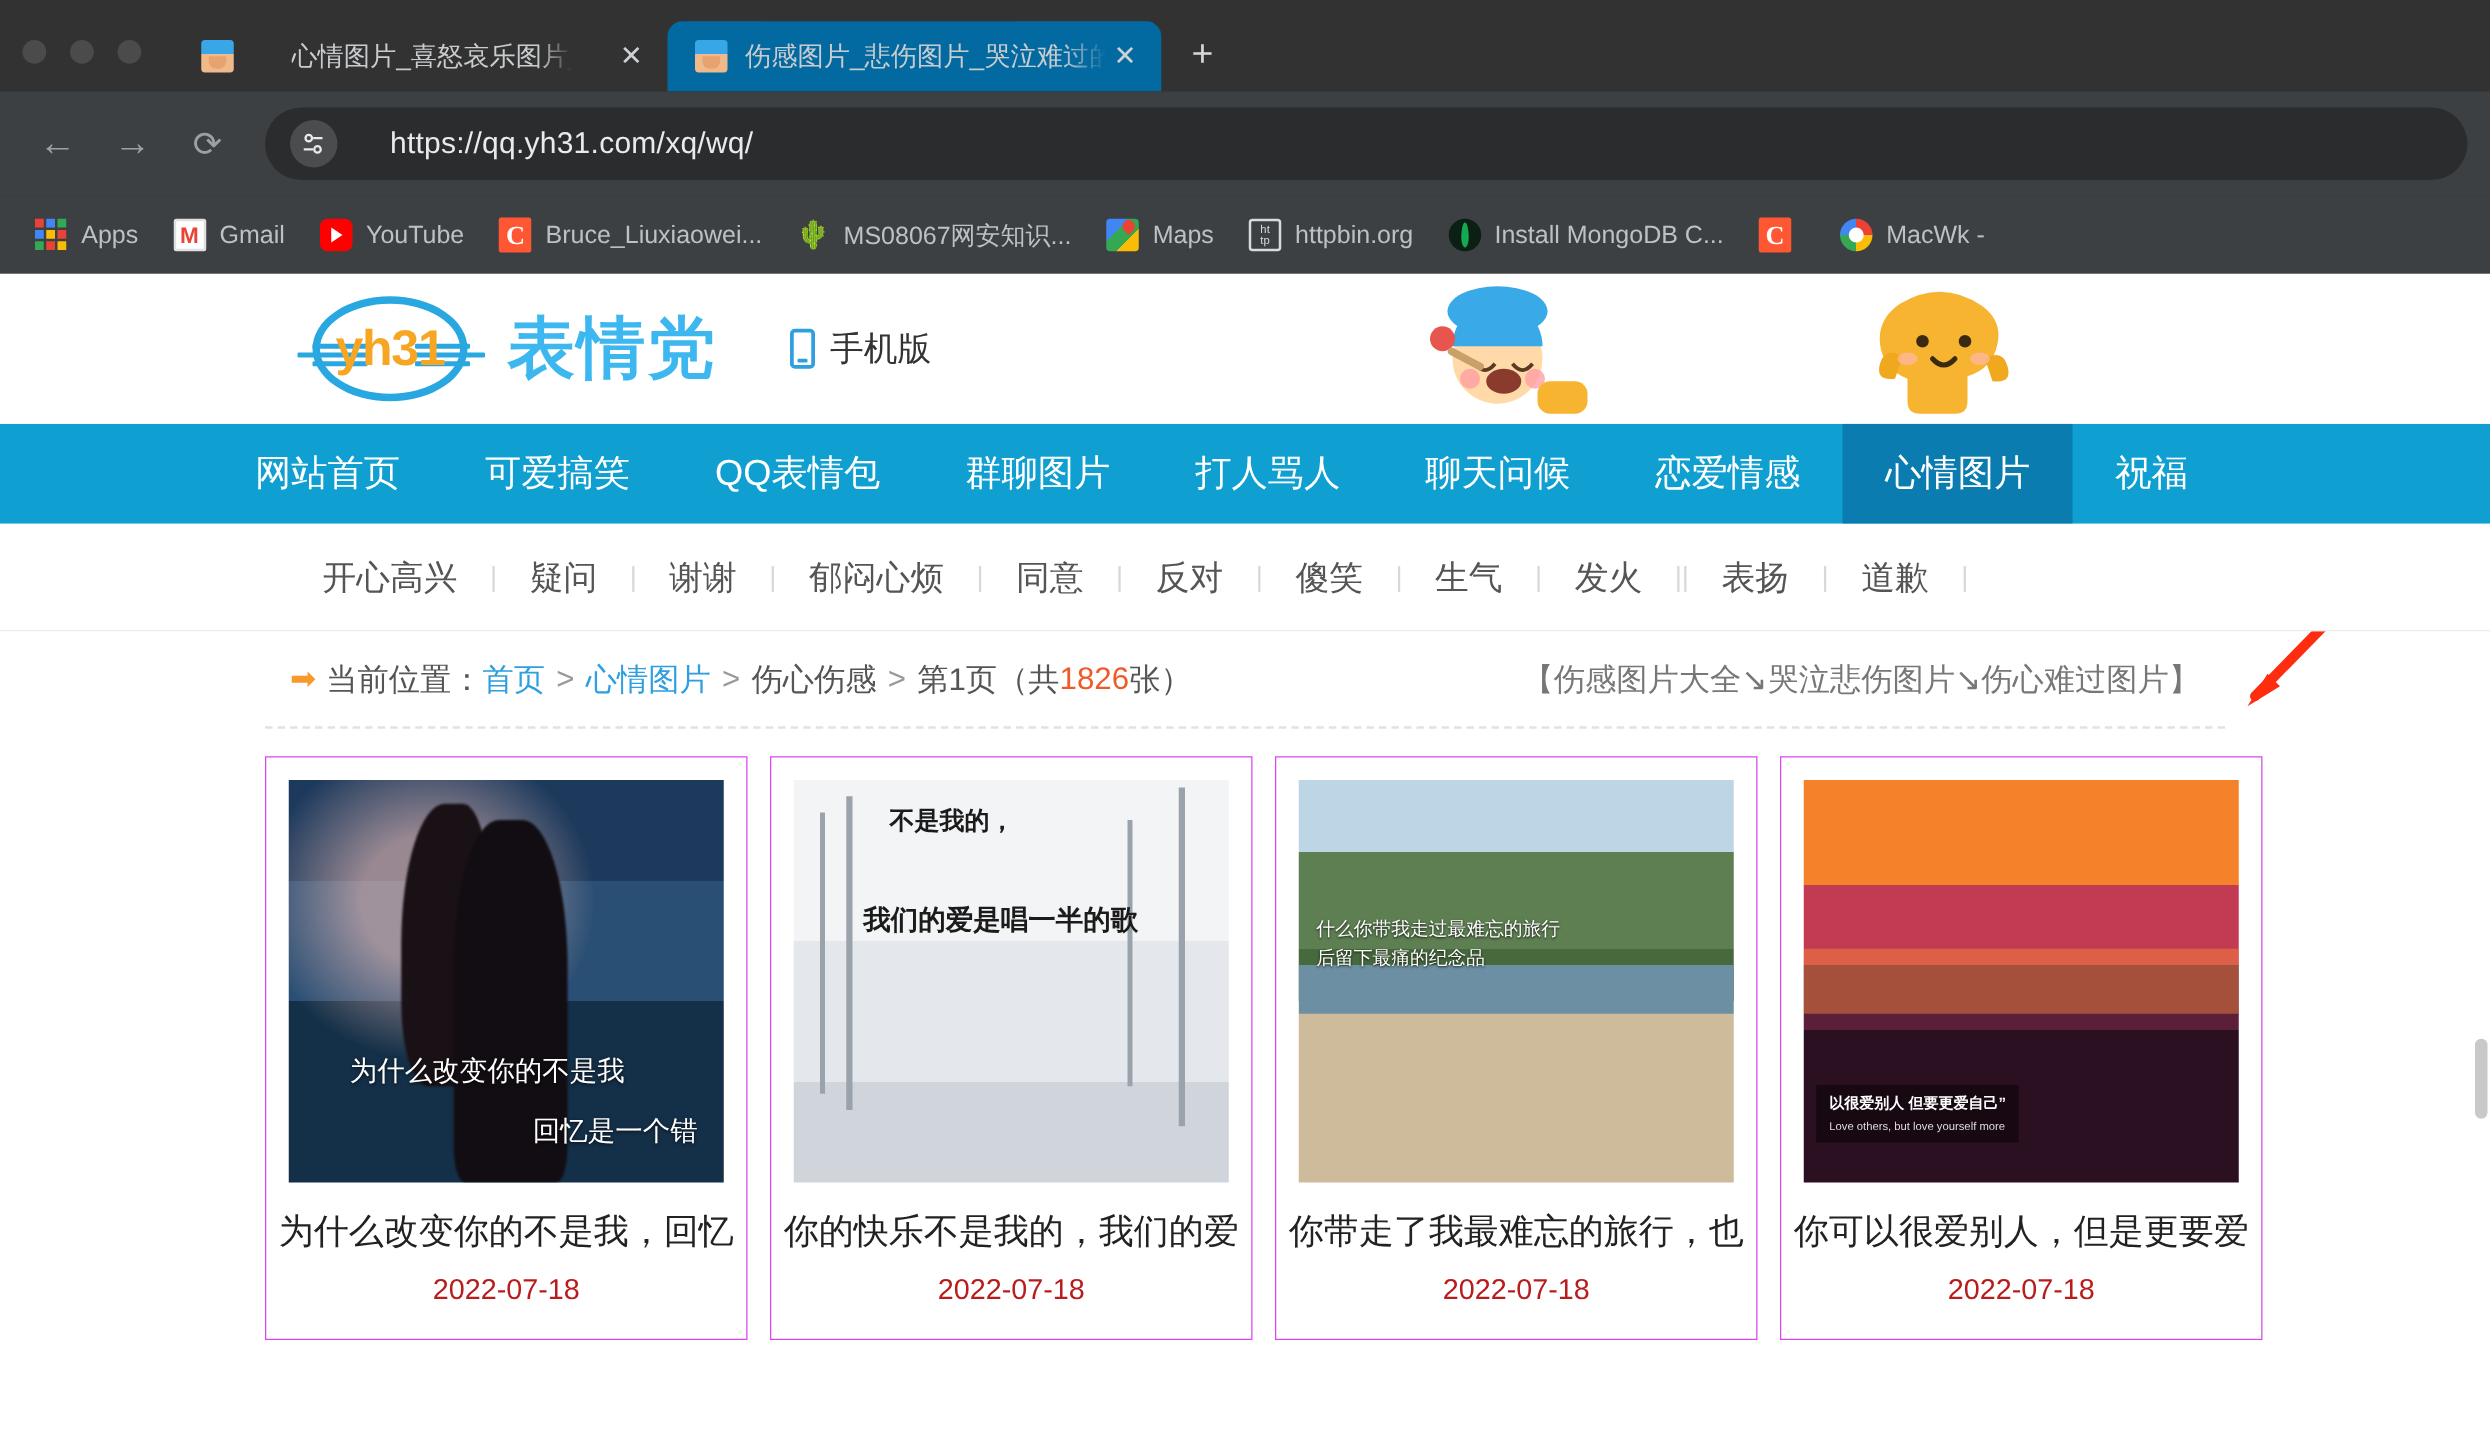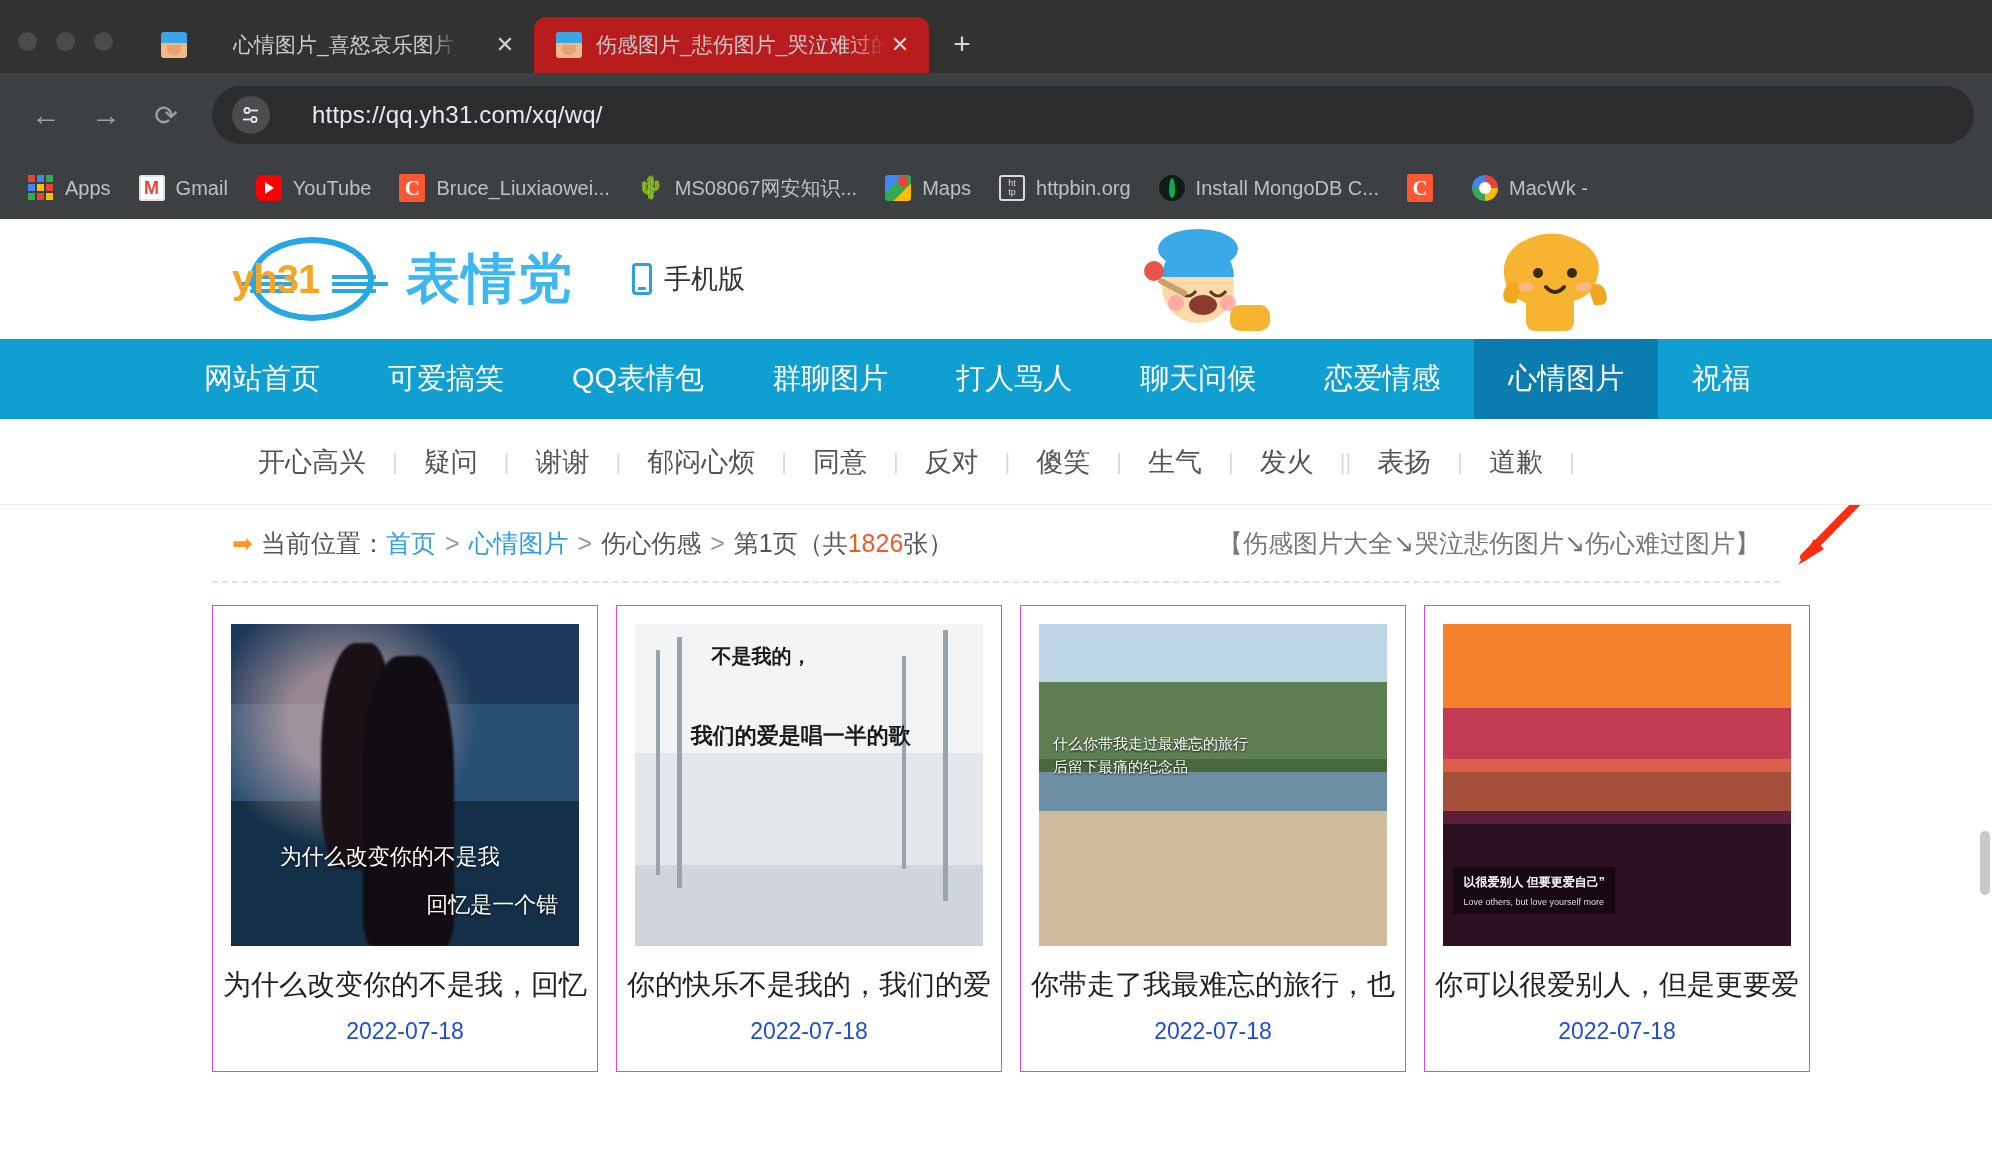--- a/index.html
+++ b/index.html
@@ -19,21 +19,21 @@
   }
   .traffic { display: flex; align-items: center; gap: 19px; padding-bottom: 22px; margin-right: 26px; }
   .traffic .dot { width: 19px; height: 19px; border-radius: 50%; background: #4b4b4b; }
 
   .tab {
     height: 56px; width: 395px; display: flex; align-items: center;
     padding: 0 14px 0 22px; border-radius: 12px 12px 0 0; position: relative;
     color: #c9ccce; font-size: 21px; white-space: nowrap; overflow: hidden;
   }
   .tab.inactive { background: transparent; gap: 32px; }
-  .tab.active { background: #b91c1c; }
+  .tab.active { background: #0369a1; }
   .tab .favicon {
     width: 26px; height: 26px; border-radius: 3px; flex: 0 0 26px; margin-right: 14px;
     background: linear-gradient(#39a6e8 0 42%, #f0b98a 42% 100%);
     position: relative; overflow: hidden;
   }
   .tab .favicon::after{
     content:""; position:absolute; left:6px; top:13px; width:14px; height:10px;
     background:#e8a270; border-radius:0 0 6px 6px;
   }
   .tab-title {
@@ -89,21 +89,21 @@
     background:#13aa52;}
   .ic-chrome { border-radius:50%; background:conic-gradient(#ea4335 0 25%,#fbbc05 25% 50%,#34a853 50% 75%,#4285f4 75% 100%); }
   .ic-chrome::after{content:""; position:absolute; inset:7px; border-radius:50%; background:#fff;}
   .ic-chrome i{content:""; position:absolute; left:9px; top:9px; width:8px; height:8px; border-radius:50%; background:#4285f4; display:block;}
 
   
   .page { flex: 1 1 auto; background: #fff; overflow: hidden; position: relative; }
 
   .site-header { height: 120px; background:#fff; display:flex; align-items:center; position:relative; }
   .logo-wrap { display:flex; align-items:center; margin-left: 232px; }
-  .logo-mark { position:relative; width: 160px; height: 84px; display:flex; align-items:center; }
+  .logo-mark { position:relative; width: 160px; height: 84px; display:flex; align-items:center; justify-content:center; }
   .logo-oval { position:absolute; left:18px; top:0; width:124px; height:84px; border:6px solid #29a7e1; border-radius:50%; }
   .logo-wing { position:absolute; top:38px; width:62px; height:22px; }
   .logo-wing span{ display:block; height:4px; background:#29a7e1; margin-bottom:3px; border-radius:1px; }
   .logo-wing.left { left:0; }
   .logo-wing.left span:nth-child(1){ width:44px; margin-left:18px;}
   .logo-wing.left span:nth-child(2){ width:56px; margin-left:6px;}
   .logo-wing.left span:nth-child(3){ width:44px; margin-left:18px;}
   .logo-wing.right { right:-2px; }
   .logo-wing.right span:nth-child(1){ width:44px;}
   .logo-wing.right span:nth-child(2){ width:56px;}
@@ -146,21 +146,21 @@
   .bc-arrow { color:#f79a2b; font-size:25px; margin-right:8px; }
   .bc-left a { color:#2f9fe0; }
   .bc-left .gt { color:#999; margin: 0 9px; }
   .bc-left .count { color:#f05a28; }
   .bc-right { margin-left:auto; font-size:25px; color:#777; }
 
   .cards { display:flex; gap: 18px; padding: 22px 212px 0 212px; }
   .card { width: 420px; background:#fff; border:1px solid #d946ef; }
   .card .thumb { margin: 18px; height: 322px; position: relative; overflow:hidden; }
   .card .caption { font-size: 28px; color:#222; text-align:center; padding: 2px 10px 0; white-space:nowrap; overflow:hidden; }
-  .card .date { font-size: 23px; color:#1d4ed8; text-align:center; padding: 14px 0 26px; }
+  .card .date { font-size: 23px; color:#b91c1c; text-align:center; padding: 14px 0 26px; }
 
   
   .t1 { background:
      radial-gradient(ellipse at 32% 30%, rgba(255,200,190,.55) 0 16%, transparent 40%),
      linear-gradient(#1d3a5c 0 25%, #2a4f74 25% 55%, #143048 55% 100%); }
   .t1 .hair { position:absolute; left:38%; top:10%; width:26%; height:90%; background:#120d12; border-radius:40% 40% 10% 10%; filter:blur(1px); }
   .t1 .hair2 { position:absolute; left:26%; top:6%; width:20%; height:70%; background:#1a1116; border-radius:50% 30% 20% 30%; filter:blur(1px);}
   .t2 { background: linear-gradient(#f2f4f6 0 40%, #e4e8ec 40% 75%, #cfd5da 75% 100%); }
   .t2 .tree { position:absolute; background:#9aa3ab; filter: blur(.4px); }
   .t3 { background: linear-gradient(#bcd6e6 0 18%, #5d7f52 18% 42%, #47693e 42% 55%, #cdbb9b 55% 100%); }

